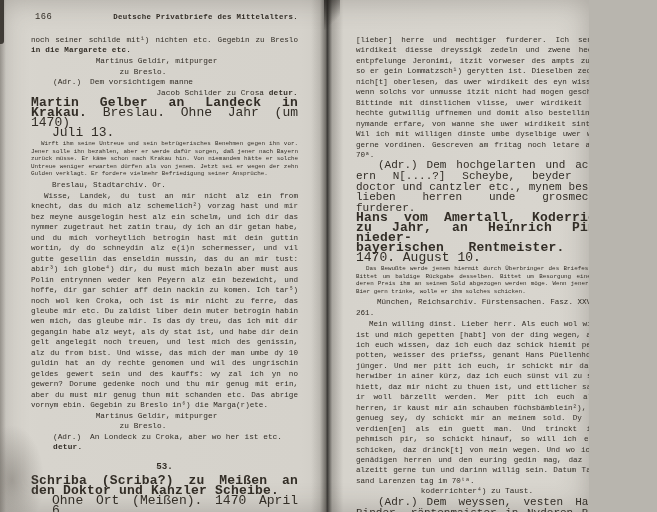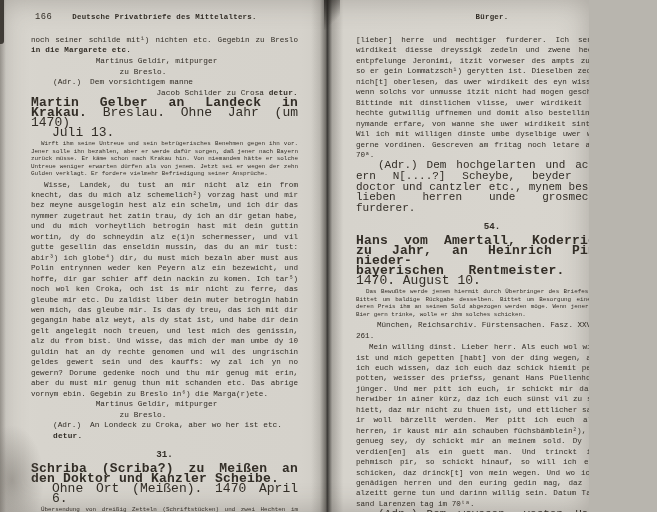--- a/index.html
+++ b/index.html
@@ -6,21 +6,21 @@
   .scan{
     position:relative;width:589px;height:512px;overflow:hidden;
     background:#0f172a;
     font-family:Liberation Mono, monospace;
     color:#322d26;
   }
   .page{position:absolute;top:0;height:512px;box-sizing:border-box;}
   .page.left{left:0;width:328px;padding:13px 30px 0 31px;background:linear-gradient(90deg,#d9d6cf 0,#d7d4cd 40px,#d5d2cb 300px,#cfccc5 328px);}
   .page.right{left:328px;width:329px;padding:13px 29px 0 28px;background:linear-gradient(90deg,#c9c6bf 0,#d6d3cc 16px,#d8d5ce 200px,#d6d3cc 329px);}
   .pagehead{position:relative;height:13px;margin-bottom:9px;font-size:7.4px;letter-spacing:.3px;}
-  .runhead{display:block;text-align:center;font-weight:bold;}
+  .runhead{display:block;text-align:right;font-weight:bold;}
   .pagenum{position:absolute;top:-1px;font-size:8.8px;font-weight:normal;letter-spacing:.5px;}
   .page.left .pagenum{left:4px;}
   .page.right .pagenum{right:1px;}
   p{margin:0;}
   .body{font-size:7.6px;line-height:10.45px;text-align:justify;text-indent:13px;}
   .noindent{text-indent:0;}
   .sig{font-size:7.8px;line-height:10.6px;text-align:center;}
   .pr16{padding-right:16px;}.pr43{padding-right:43px;}.pr24{padding-right:24px;}.pr30{padding-right:30px;}.pr40{padding-right:40px;}
   .adr{font-size:7.8px;line-height:10.6px;padding-left:22px;}
   .adr-wrap{font-size:11px;line-height:10.6px;text-align:justify;text-indent:22px;}
@@ -59,48 +59,49 @@
 
     <p class="body noindent"><span>noch seiner schilde mit¹) nichten etc. Gegebin zu Breslo </span><span class="b">in die Margarete etc.</span></p>
     <p class="sig pr16">Martinus Geldir, mitpurger</p>
     <p class="sig pr43">zu Breslo.</p>
     <p class="adr"><span class="adrlabel">(Adr.)</span><span>Dem vorsichtigem manne</span></p>
     <p class="adr tcenter"><span>Jacob Schilder zu Crosa </span><span class="b">detur.</span></p>
 
     <p class="sectitle"><span class="b">Martin Gelber an Landeck in Krakau.</span> <span>Breslau. Ohne Jahr (um 1470)</span></p>
     <p class="sectitle ind21">Juli 13.</p>
     <p class="summary">Wirft ihm seine Untreue und sein betrügerisches Benehmen gegen ihn vor. Jener solle ihn bezahlen, aber er werde dafür sorgen, daß jener nach Bayern zurück müsse. Er käme schon nach Krakau hin. Von niemandem hätte er solche Untreue weniger erwarten dürfen als von jenem. Jetzt sei er wegen der zehn Gulden verklagt. Er fordere vielmehr Befriedigung seiner Ansprüche.</p>
+    <p class="archive">Breslau, Stadtarchiv. Or.</p>
     <p class="body">Wisse, Landek, du tust an mir nicht alz ein from knecht, das du mich alz schemelich²) vorzag hast und mir bez meyne ausgelogin hest alz ein schelm, und ich dir das nymmer zugetraut het zatin trau, dy ich an dir getan habe, und du mich vorheytlich betrogin hast mit dein guttin wortin, dy do schneydin alz e(i)n schermesser, und vil gutte gesellin das enseldin mussin, das du an mir tust: abir³) ich globe⁴) dir, du must mich bezaln aber must aus Polin entrynnen weder ken Peyern alz ein bezewicht, und hoffe, dir gar schier aff dein nackin zu komen. Ich tar⁵) noch wol ken Croka, och ist is mir nicht zu ferre, das gleube mir etc. Du zaldist liber dein muter betrogin habin wen mich, das gleube mir. Is das dy treu, das ich mit dir gegangin habe alz weyt, als dy stat ist, und habe dir dein gelt angelegit noch treuen, und lest mich des genissin, alz du from bist. Und wisse, das mich der man umbe dy 10 guldin hat an dy rechte genomen und wil des ungrischin geldes gewert sein und des kauffs: wy zal ich yn no gewern? Dorume gedenke noch und thu mir genug mit erin, aber du must mir genug thun mit schanden etc. Das abrige vornym ebin. Gegebin zu Breslo in⁶) die Marga(r)ete.</p>
     <p class="sig pr16">Martinus Geldir, mitpurger</p>
     <p class="sig pr43">zu Breslo.</p>
     <p class="adr"><span class="adrlabel">(Adr.)</span><span>An Londeck zu Croka, aber wo her ist etc. </span><span class="b">detur.</span></p>
 
-    <p class="secnum">31.</p>
+    <p class="secnum">53.</p>
     <p class="sectitle"><span class="b">Schriba (Scriba?) zu Meißen an den Doktor und Kanzler Scheibe.</span></p>
     <p class="sectitle ind21">Ohne Ort (Meißen). 1470 April 6.</p>
     <p class="summary">Übersendung von dreißig Zetteln (Schriftstücken) und zwei Hechten im Namen des Meißener Amtsverwesers. Die Zettel seien noch nicht durchgesehen. Über die Herkunft der Hechte möge er schweigen.</p>
     <p class="archive">Dresden, Hauptstaatsarchiv. Wittenb. Archiv. Beschwf. Bl. 1ᵇ. Or.</p>
 
   </div>
 
   <div class="page right">
     <div class="pagehead">
       <span class="pagenum">167</span>
       <span class="runhead">Bürger.</span>
     </div>
 
     <p class="body noindent">[lieber] herre und mechtiger furderer. Ich sende uwer wirdikeit diesse dreyssigk zedeln und zwene hechte uff entpfelunge Jeronimi, itzit vorweser des ampts zu Missen, so er gein Lommatzsch¹) gerytten ist. Dieselben zedeln sint nich[t] oberlesen, das uwer wirdikeit des eyn wissen habe, wenn solchs vor unmusse itzit nicht had mogen gescheen etc. Bittinde mit dinstlichem vlisse, uwer wirdikeit wolle dy hechte gutwillig uffnemen und domit also bestellin, das he nymande erfare, von wanne she uwer wirdikeit sint kommen. Wil ich mit willigen dinste umbe dyselbige uwer wirdikeit gerne vordinen. Gescreven am fritag noch letare anno etc. 70ᵃ.</p>
     <p class="adr-wrap"><span class="adrlabel">(Adr.)</span><span>Dem hochgelarten und achtbarn ern N[....?] Scheybe, beyder rechte doctor und cantzler etc., mynem besundern lieben herren unde grosmechtigen furderer.</span></p>
 
-    <p class="secnum">54.</p>
     <p class="sectitle"><span class="b">Hans vom Amertall, Koderrichter zu Jahr, an Heinrich Pinder, nieder-</span></p>
     <p class="sectitle tcenter"><span class="b">bayerischen Rentmeister.</span> <span>Taus. 1470. August 10.</span></p>
     <p class="summary">Das Bewußte werde jenem hiermit durch Überbringer des Briefes übersandt. Bittet um baldige Rückgabe desselben. Bittet um Besorgung einer Schaube, deren Preis ihm an seinem Sold abgezogen werden möge. Wenn jener böhmisches Bier gern trinke, wolle er ihm solches schicken.</p>
     <p class="archive">München, Reichsarchiv. Fürstensachen. Fasz. XXV. Nr. 261.</p>
     <p class="body">Mein willing dinst. Lieber herr. Als euch wol wissenlich ist und mich gepetten [habt] von der ding wegen, allso laz ich euch wissen, daz ich euch daz schick hiemit pey dissem potten, weisser des priefss, genant Hans Püellenhoffer der jünger. Und mer pitt ich euch, ir schickt mir daz pey im herwiber in ainer kürz, daz ich euch sünst vil zu schreyben hiett, daz mir nicht zu thuen ist, und ettlicher sach wertt ir woll bärzellt werden. Mer pitt ich euch alls mein herren, ir kaust mir ain schauben füchsbämblein²), dy weitt genueg sey, dy schickt mir an meinem sold. Dy will ich verdien[en] als ein guett man. Und trinckt ir gerne pehmisch pir, so schickt hinauf, so will ich euch ains schicken, daz drinck[t] von mein wegen. Und wo ich meinem genädigen herren und den euring gedin mag, daz will ich alzeitt gerne tun und darinn willig sein. Datum Taust³) an sand Larenzen tag im 70ᵗᵃ.</p>
+    <p class="sig pr30">koderrichter⁴) zu Taust.</p>
     <p class="adr-wrap"><span class="adrlabel">(Adr.)</span><span>Dem weyssen, vesten Hainrich Binder, räntenmaister in Nyderen Bayern, meinem lieben herren, </span><span class="b">detur.</span></p>
 
     <div class="fnrule"></div>
     <p class="fn">¹) Stadt im Königreich Sachsen. N. H. Weißen. ²) mit Fuchspelz und zwar von der Fuchswamme, dem „besten gefäll am fuchsbalg“. Vgl. Grimm IV, 1, 1, 357. ³) Taust in Böhmen, Kr. Pilsen (im W. N. öfter Taust, Tust geschrieben). ⁴) Das Wort ist sicher so zu lesen. Zur Erklärung sei wenigstens auf eine freilich selbst nicht geklärte Stelle bei Schmeller, Bayer. Wb. I², 1224 verwiesen: „Die Koderei, begrub eine Vorstadt oder verrufene Partie (??) der Stadt Wien? …“ „Der Lorenz Schlosberger da pei, der pödweise, auff der koderei (Wiener Hs.: khoderey) zu ainem richter wart gesagt … (Mich. Beham, Wiener 788, 6).“ Die Institution komme nach obigem Brief also auch außerhalb Wiens vor.</p>
   </div>
 
   <div class="gutter"></div>
   <div class="curl"></div>
   <div class="edge-mark"></div>
   <div class="edge-strip"></div>

